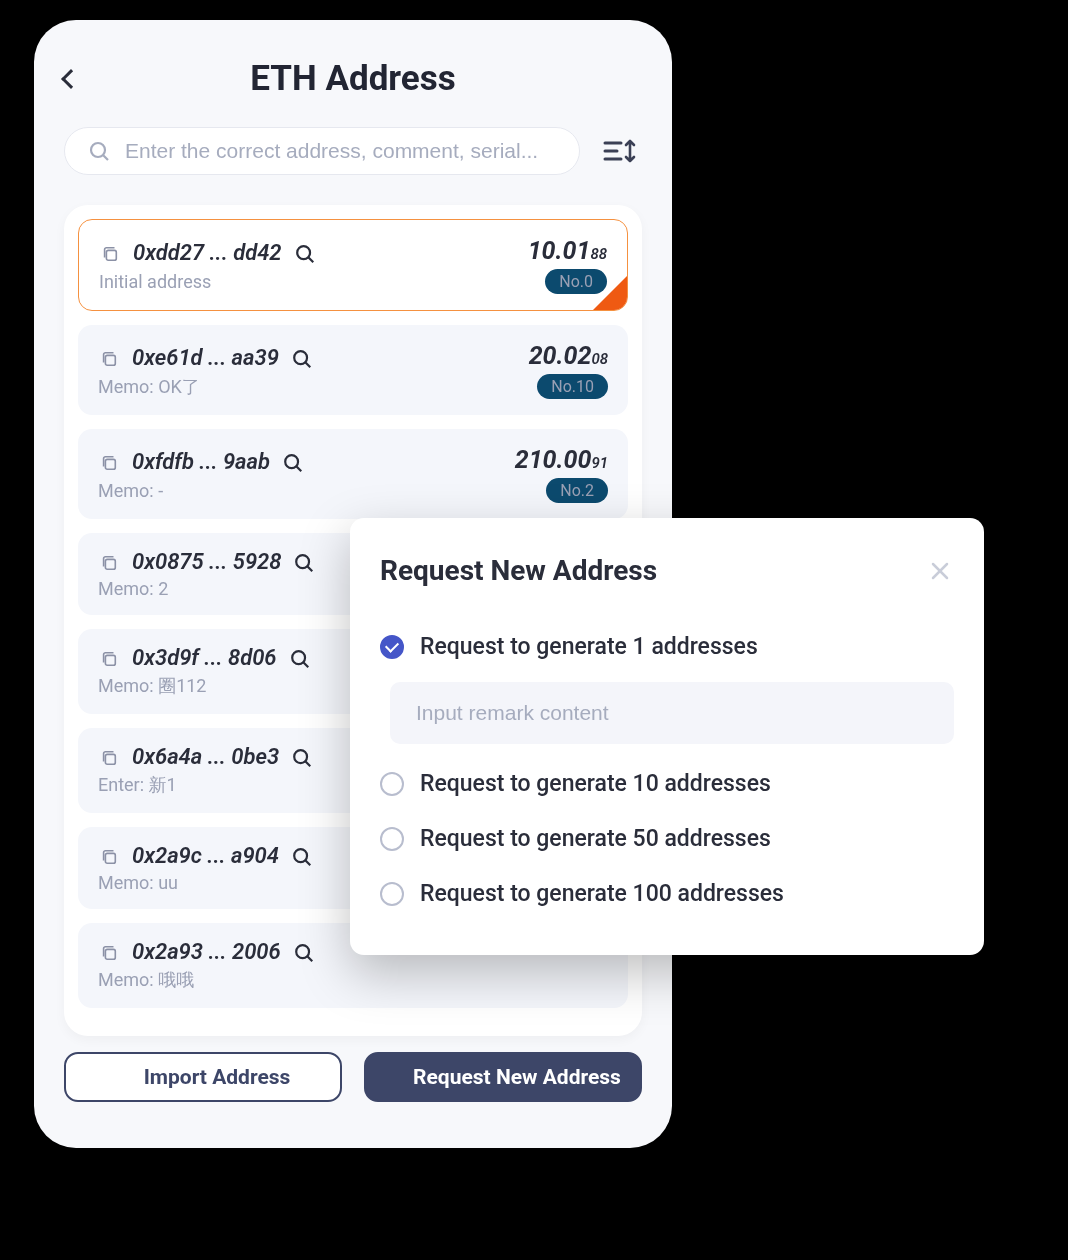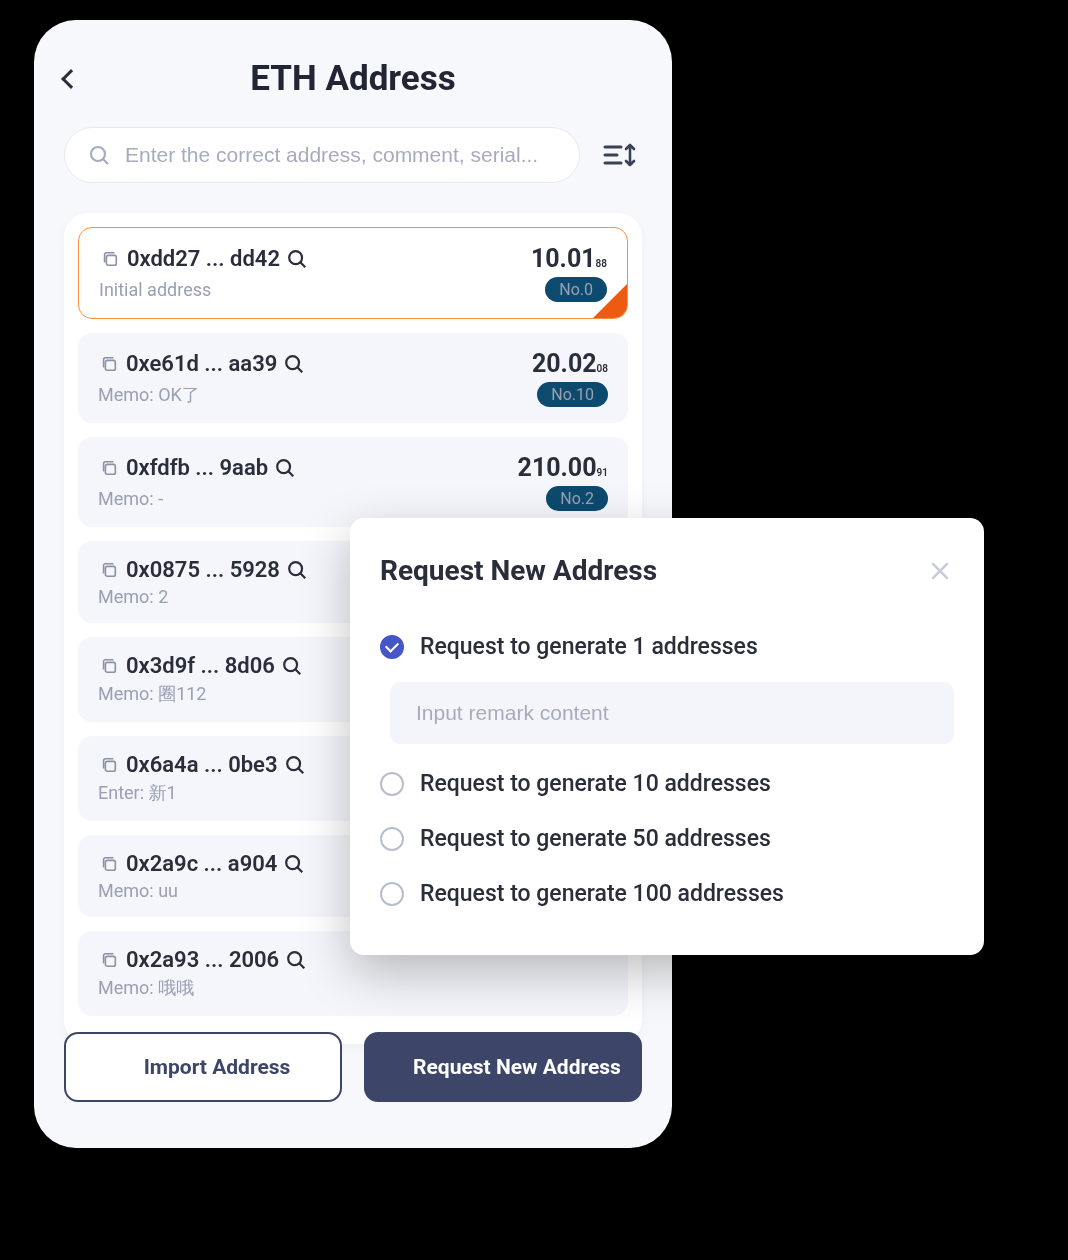--- a/index.html
+++ b/index.html
@@ -51,21 +51,21 @@
     padding: 10px 30px 0 30px;
     gap: 18px;
   }
   .search-box {
     flex: 1;
     display: flex;
     align-items: center;
     background: #fff;
     border: 1px solid #e6e8ef;
     border-radius: 32px;
-    height: 56px;
+    height: 48px;
     padding: 16px 22px;
     gap: 14px;
   }
   .search-icon svg { display: block; }
   .search-input {
     flex: 1;
     border: none;
     outline: none;
     font-size: 21px;
     color: #9aa0b4;
@@ -98,42 +98,43 @@
   }
   .corner {
     position: absolute;
     right: 0; bottom: 0;
     width: 0; height: 0;
     border-left: 34px solid transparent;
     border-bottom: 34px solid #ef5a12;
   }
   .addr-row1 {
     display: flex;
-    align-items: center;
-    gap: 6px;
+    align-items: flex-end;
+    gap: 12px;
+    font-style: italic;
   }
   .copy-ic, .mag-ic {
     width: 22px; height: 22px;
     display: flex; align-items: center; justify-content: center;
     color: #8b91a6;
   }
   .mag-ic { color: #2a2d3a; }
   .addr-text {
     font-size: 22px;
     font-weight: 600;
     color: #2a2d3a;
   }
   .balance {
     margin-left: auto;
     font-size: 25px;
     font-weight: 700;
     color: #2a2d3a;
   }
   .balance .dec {
-    font-size: 10px;
+    font-size: 15px;
     font-weight: 600;
     vertical-align: baseline;
   }
   .addr-row2 {
     display: flex;
     align-items: center;
     margin-top: 4px;
   }
   .memo {
     font-size: 18px;
@@ -149,21 +150,21 @@
   }
   .bottom-bar {
     position: absolute;
     left: 30px; right: 30px;
     bottom: 46px;
     display: flex;
     gap: 22px;
   }
   .btn {
     flex: 1;
-    height: 70px;
+    height: 50px;
     border-radius: 14px;
     display: flex;
     align-items: center;
     justify-content: center;
     font-size: 21px;
     font-weight: 700;
     cursor: pointer;
     padding-left: 28px;
   }
   .btn-outline {

